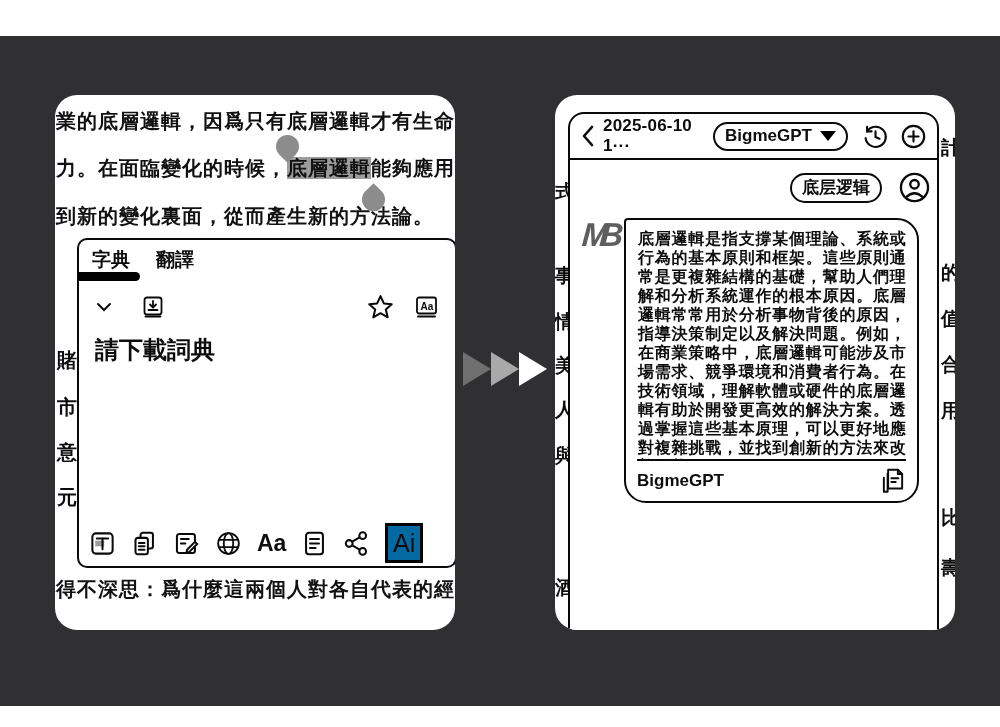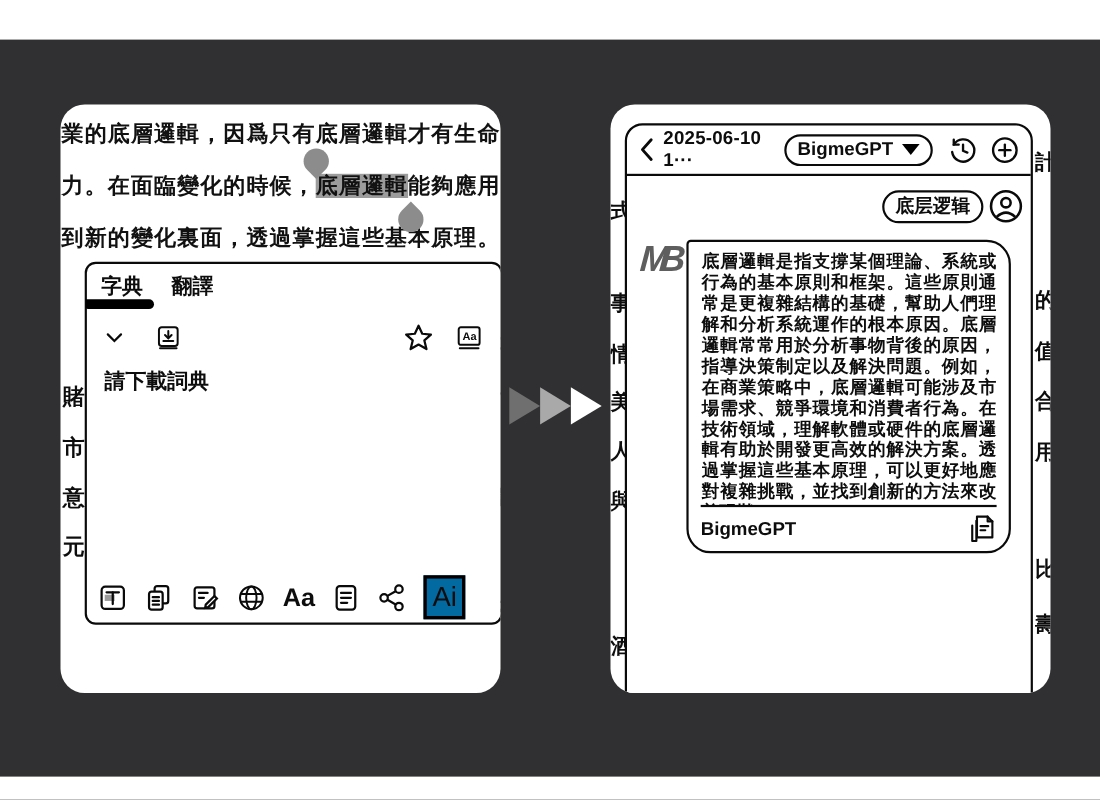--- a/index.html
+++ b/index.html
@@ -41,21 +41,21 @@
   .frag { position: absolute; white-space: nowrap; font-size: 20px; font-weight: 600; letter-spacing: 1px; z-index: 1; }
 
   .popup {
     position: absolute; left: 22px; top: 143px; width: 380px; height: 330px;
     background: #fff; border: 2.5px solid #0a0a0a; border-radius: 10px; z-index: 2; text-decoration: underline;
   }
   .popup-tabs { position: absolute; left: 13px; top: 7px; display: flex; gap: 26px; font-size: 19px; font-weight: 700; }
   .tab-indicator { position: absolute; left: -1px; top: 32px; width: 62px; height: 9px; background: #000; border-radius: 0 5px 5px 2px; }
   .dict-row { position: absolute; left: 16px; right: 16px; top: 54px; display: flex; align-items: center; }
   .dict-row .spacer { flex: 1; }
-  .dict-msg { position: absolute; left: 16px; top: 94px; font-size: 19px; font-weight: 700; }
+  .dict-msg { position: absolute; left: 16px; top: 94px; font-size: 24px; font-weight: 700; }
 
   .popup-toolbar {
     position: absolute; left: 10px; top: 283px; width: 334px;
     display: flex; align-items: center; gap: 15px;
   }
   .aa-label { font-size: 23px; font-weight: 600; line-height: 1; }
   .ai-box {
     margin-left: auto; width: 46px; height: 40px; border: 3.5px solid #000;
     display: flex; align-items: center; justify-content: center;
     font-size: 25px; font-weight: 500; background: #0369a1;
@@ -73,21 +73,21 @@
   }
   .gpt-date { margin-left: 7px; font-size: 17px; font-weight: 700; letter-spacing: 0.2px; }
   .model-pill {
     margin-left: 10px; height: 29px; border: 2.5px solid #0a0a0a; border-radius: 16px;
     display: flex; align-items: center; gap: 8px; padding: 0 10px;
     font-size: 17px; font-weight: 700; background: #fff;
   }
   .caret-down { width: 0; height: 0; border-left: 8px solid transparent; border-right: 8px solid transparent; border-top: 10px solid #000; }
   .hdr-icon { margin-left: 14px; display: flex; }
 
-  .query-row { position: absolute; top: 58px; right: 7px; display: flex; align-items: center; gap: 5px; }
+  .query-row { position: absolute; top: 58px; right: 7px; display: flex; align-items: center; gap: 17px; }
   .query-pill {
     height: 30px; border: 2.5px solid #0a0a0a; border-radius: 16px;
     display: flex; align-items: center; padding: 0 10px;
     font-size: 17px; font-weight: 700; background: #fff;
   }
 
   .bubble {
     position: absolute; left: 54px; top: 104px; width: 295px; height: 285px;
     border: 2.5px solid #0a0a0a; border-radius: 4px 22px 22px 22px;
     background: #fff; display: flex; flex-direction: column; overflow: hidden;
@@ -122,35 +122,36 @@
   <div class="tri tri-2"></div>
   <div class="tri tri-3"></div>
 </div>
 
 <div class="screen" id="screen-left">
 
   <div class="book-line" style="left:1px; top:13px;">業的底層邏輯，因爲只有底層邏輯才有生命</div>
   <div class="book-line" style="left:1px; top:60px;">
     <span>力。在面臨變化的時候，</span><span class="hl">底層邏輯</span><span>能夠應用</span>
   </div>
-  <div class="book-line" style="left:1px; top:108px;">到新的變化裏面，透過掌握這些基本原理。</div>
+  <div class="book-line" style="left:1px; top:108px;">到新的變化裏面，從而產生新的方法論。</div>
 
   <div class="handle handle-start"></div>
   <div class="handle handle-end"></div>
 
   <div class="frag" style="left:2px; top:252px;">賭</div>
   <div class="frag" style="left:2px; top:299px;">市</div>
   <div class="frag" style="left:2px; top:344px;">意</div>
   <div class="frag" style="left:2px; top:389px;">元</div>
   <div class="frag" style="left:378px; top:202px;">意示</div>
   <div class="frag" style="left:378px; top:251px;">零售</div>
   <div class="frag" style="left:378px; top:298px;">雲</div>
   <div class="frag" style="left:378px; top:343px;">1億</div>
   <div class="frag" style="left:386px; top:447px;">不</div>
 
+  <div class="book-line" style="left:1px; top:481px;">得不深思：爲什麼這兩個人對各自代表的經</div>
 
   <div class="popup">
     <div class="popup-tabs">
       <span>字典</span>
       <span>翻譯</span>
     </div>
     <div class="tab-indicator"></div>
 
     <div class="dict-row">
       <span>

